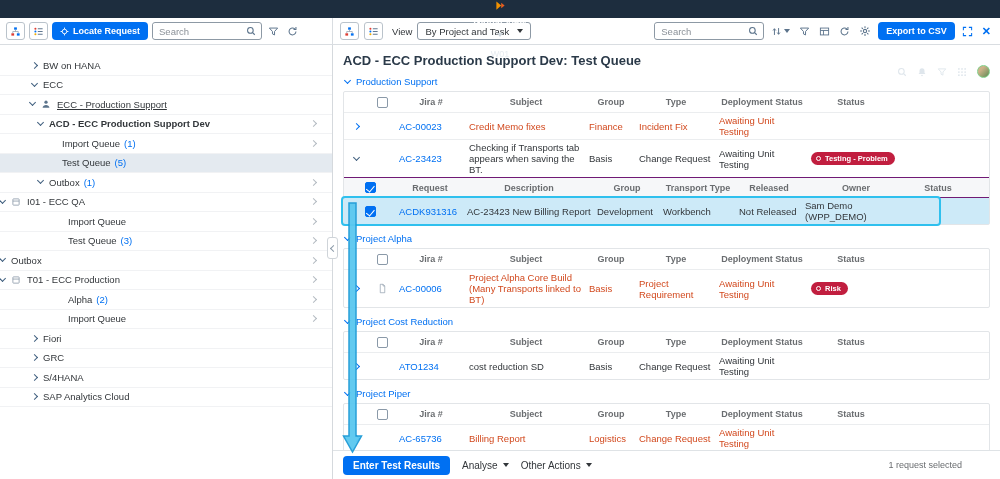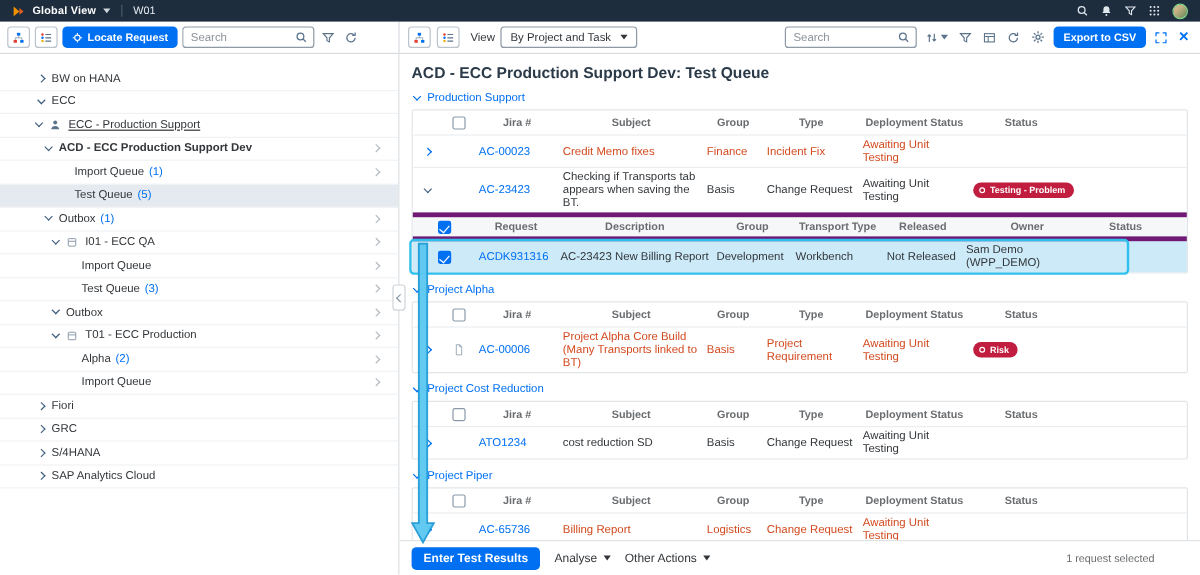--- a/index.html
+++ b/index.html
@@ -4,21 +4,21 @@
 <style>
   * { margin:0; padding:0; box-sizing:border-box; }
   html,body { width:1000px; height:479px; }
   body {
     font-family:"Liberation Sans", sans-serif;
     font-size:10px; color:#32363a; background:#fff;
     position:relative; overflow:hidden;
   }
   
   .shell-bar { position:absolute; top:0; left:0; width:1000px; height:18px;
-    background:#1d2d3e; color:#fff; display:flex; align-items:center; padding:0 10px; gap:6px; z-index:10; }
+    background:#1d2d3e; color:#fff; display:flex; align-items:center; padding:0 10px; gap:6px; z-index:10;flex-direction:column; }
   .logo { display:flex; align-items:center; }
   .shell-title { font-size:9px; font-weight:bold; letter-spacing:.2px; }
   .car { width:0; height:0; border-left:3px solid transparent; border-right:3px solid transparent; border-top:4px solid #32363a; display:inline-block; }
   .car.w { border-top-color:#cfd6dc; }
   .shell-sep { width:1px; height:10px; background:#47596b; margin:0 3px; }
   .shell-system { font-size:9px; color:#e6ebf0; }
   .shell-right { margin-left:auto; display:flex; align-items:center; gap:10px; color:#dfe6ec; }
   .shell-ico { display:flex; align-items:center; }
   .avatar { width:13px; height:13px; border-radius:50%; background:linear-gradient(135deg,#cdb389 30%,#5f8a55); border:1px solid #7fd18a; }
 
@@ -45,21 +45,21 @@
   .spacer { margin-left:auto; }
   .x-ico { color:#0070f2; font-size:11px; font-weight:bold; line-height:1; cursor:pointer; padding:0 2px; }
 
   
   .tree { position:absolute; top:45px; left:0; width:333px; bottom:0; background:#fff;
     border-right:1px solid #d5d9dd; padding-top:11px; overflow:hidden; }
   .tree-row { display:flex; align-items:center; gap:6px; height:19.5px; border-bottom:1px solid #f1f2f4;
     position:relative; padding-right:26px; font-size:9.5px; cursor:pointer; }
   .tree-row.selected { background:#e4eaf0; }
   .in0 { padding-left:32px; } .in1 { padding-left:30px;text-decoration:underline; } .in2 { padding-left:38px; }
-  .in3 { padding-left:44px; } .in4 { padding-left:62px; } .in5 { padding-left:68px; }
+  .in3 { } .in4 { padding-left:62px; } .in5 { padding-left:68px; }
   .chev { width:5px; height:5px; border-right:1.5px solid #3f5e7e; border-bottom:1.5px solid #3f5e7e;
     transform:rotate(45deg); margin-top:-3px; flex:0 0 auto; }
   .chev.r { transform:rotate(-45deg); margin-top:0; }
   .chev.blue { border-color:#0070f2; }
   .tree-label { white-space:nowrap; }
   .tree-label.bold { font-weight:bold; }
   .tree-count { color:#0070f2; margin-left:-2px; }
   .nav-chev { position:absolute; right:16px; width:5px; height:5px; border-right:1.4px solid #b3bac1;
     border-bottom:1.4px solid #b3bac1; transform:rotate(-45deg); }
   .t-ico { display:flex; align-items:center; flex:0 0 auto; }
@@ -87,21 +87,21 @@
   .red { color:#d2491e; }
   .cb { width:11px; height:11px; border:1px solid #8a99a8; border-radius:2px; background:#fff; display:inline-block; position:relative; cursor:pointer; }
   .cb.checked { background:#0070f2; border-color:#0070f2; }
   .cb.checked::after { content:""; position:absolute; left:2.5px; top:1px; width:4px; height:6.5px;
     border-right:1.6px solid #fff; border-bottom:1.6px solid #fff; transform:rotate(40deg); }
   .pill { display:inline-flex; align-items:center; gap:4px; background:#c11e3f; color:#fff;
     border-radius:9px; padding:2px 7px 2px 5px; font-size:7.5px; font-weight:bold; white-space:nowrap; }
   .pill-ico { width:5px; height:5px; border:1.2px solid #fff; border-radius:50%; display:inline-block; }
 
   .trow { display:grid; grid-template-columns:52px 68px 130px 66px 76px 66px 108px 56px 1fr;
-    align-items:center; min-height:20px; border-top:4px solid #701a75; font-size:9.5px; }
+    align-items:center; min-height:20px; border-top:1px solid #701a75; font-size:9.5px; }
   .thead { background:#f6f7f9; color:#6a6d70; font-weight:bold; font-size:9px; }
   .thead .h { text-align:center; }
   .trow.selected { background:#cdeaf8; min-height:24px; position:relative; }
   .annotation-box { position:absolute; left:-3px; top:-2px; width:600px; height:calc(100% + 4px);
     border:2px solid #2fc0ee; border-radius:4px; pointer-events:none; z-index:20; }
 
   
   .footer { position:absolute; left:333px; right:0; bottom:0; height:29px; background:#fff;
     border-top:1px solid #dfe3e6; display:flex; align-items:center; gap:12px; padding:0 10px; z-index:8; }
   .btn-ghost { background:none; border:none; display:inline-flex; align-items:center; gap:5px;

